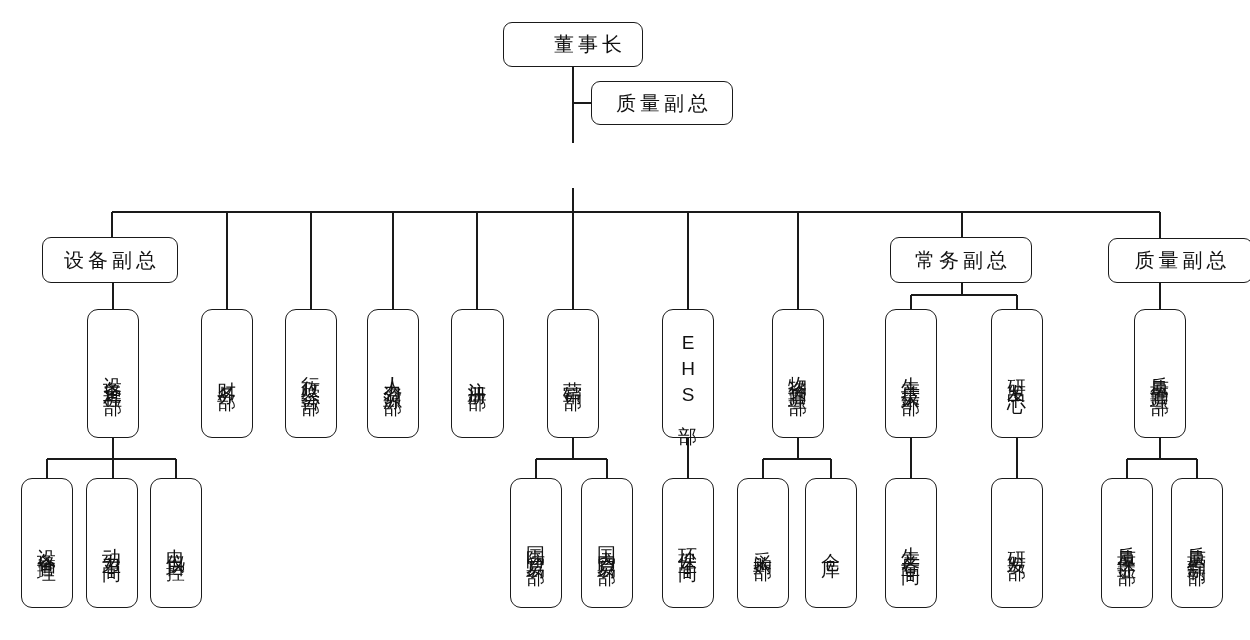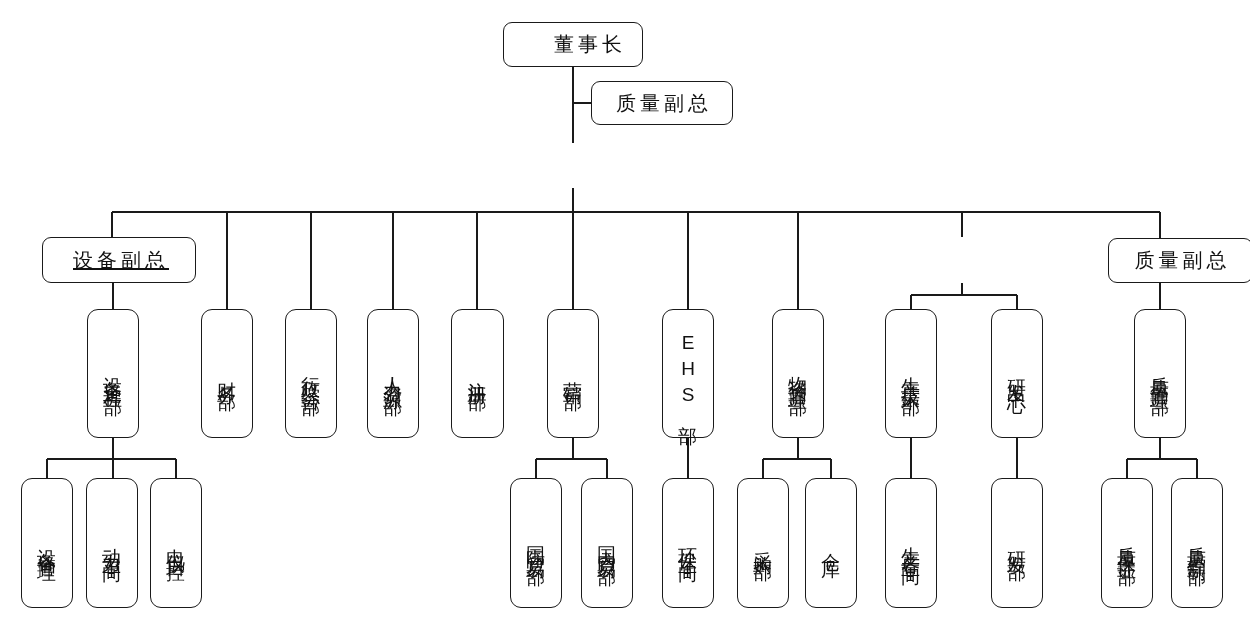--- a/index.html
+++ b/index.html
@@ -95,22 +95,25 @@
       <line x1="1127" y1="459" x2="1127" y2="478" stroke="#1a1a1a" stroke-width="1.6"></line>
       <line x1="1197" y1="459" x2="1197" y2="478" stroke="#1a1a1a" stroke-width="1.6"></line>
     </svg>
 
 <div class="node h" style="left: 503px; top: 22px; width: 140px; height: 45px; padding-left: 30px;">
       <span class="h-label">董事长</span>
     </div>
     <div class="node h" style="left: 591px; top: 81px; width: 142px; height: 44px;">
       <span class="h-label">质量副总</span>
     </div>
-    <div class="node h" style="left: 42px; top: 237px; width: 154px; height: 46px; text-decoration: underline;">
+    <div class="node h" style="left: 42px; top: 237px; width: 136px; height: 46px;">
       <span class="h-label">设备副总</span>
+    </div>
+    <div class="node h" style="left: 890px; top: 237px; width: 142px; height: 46px;">
+      <span class="h-label">常务副总</span>
     </div>
     <div class="node h" style="left: 1088px; top: 238px; width: 145px; height: 45px; margin-left: 20px;">
       <span class="h-label">质量副总</span>
     </div>
     <div class="node v" style="left: 87px; top: 309px; width: 52px; height: 129px;">
       <span class="v-label">设备工程部</span>
     </div>
     <div class="node v" style="left: 201px; top: 309px; width: 52px; height: 129px;">
       <span class="v-label">财务部</span>
     </div>

